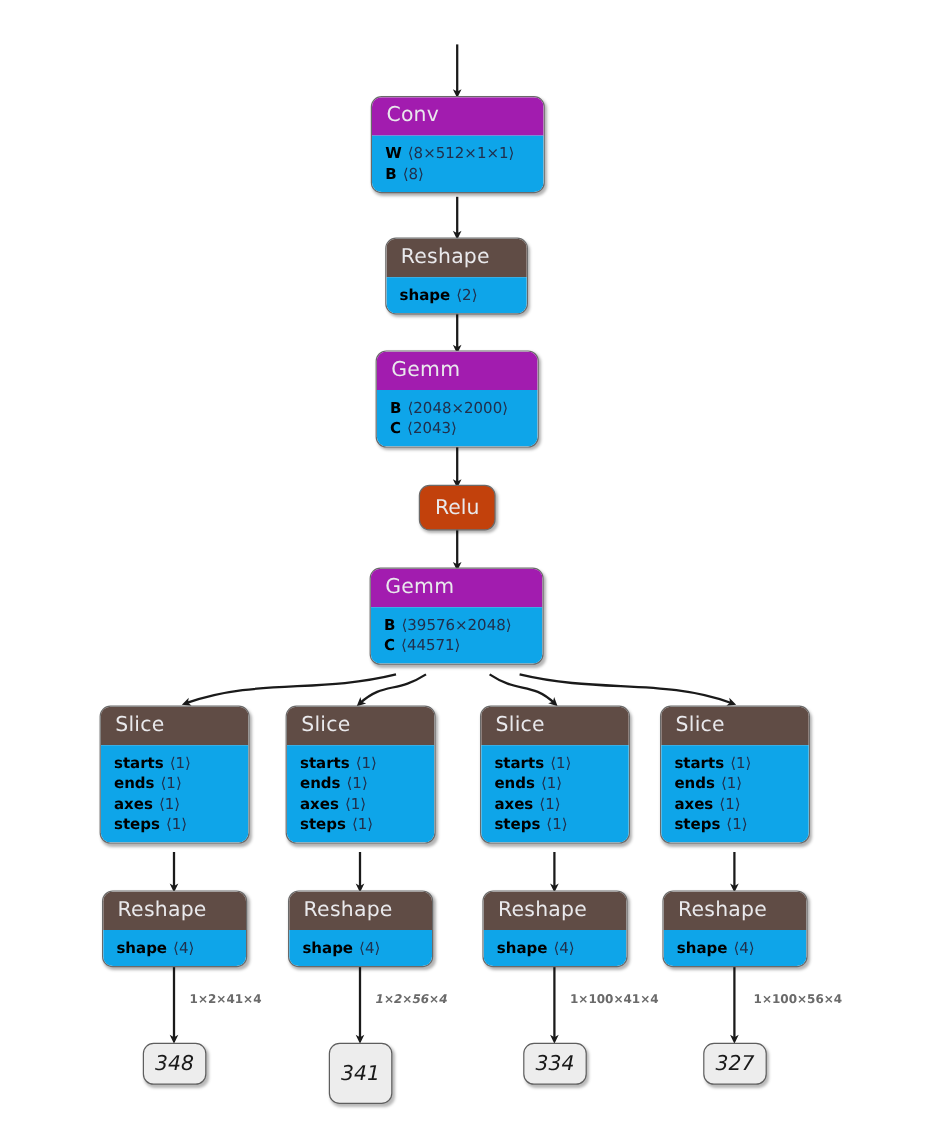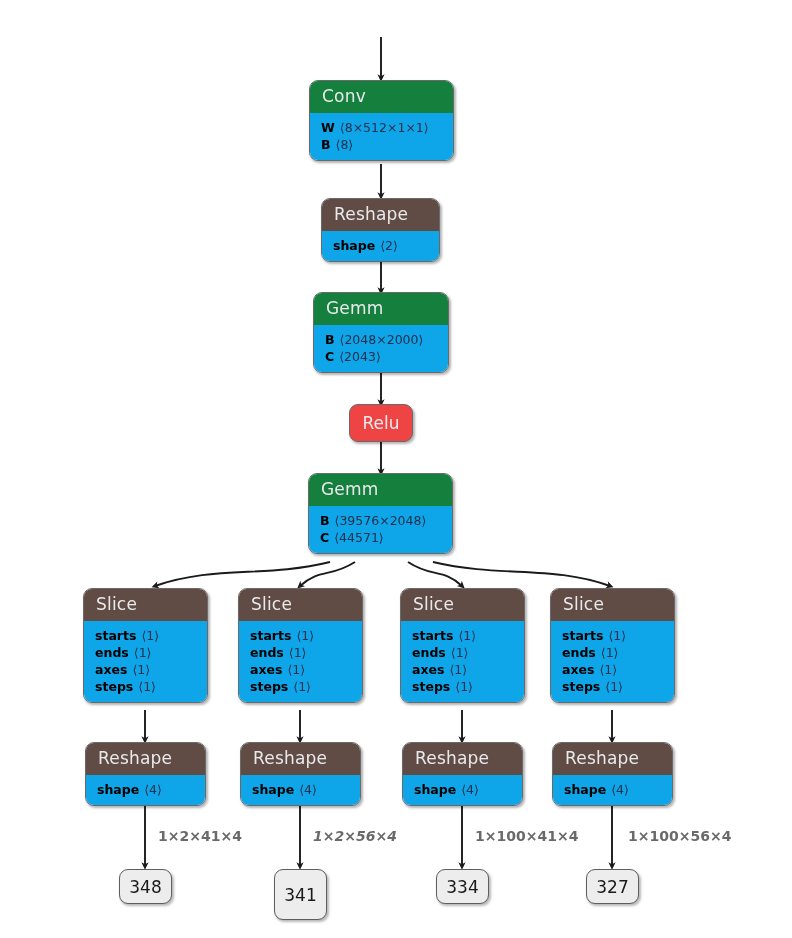--- a/index.html
+++ b/index.html
@@ -37,21 +37,21 @@
     box-sizing: border-box;
   }
   .node-header {
     font-size: 17px;
     line-height: 1;
     padding: 7px 0 8px 12px;
     color: #e9e9ec;
     letter-spacing: 0.2px;
     white-space: nowrap;
   }
-  .node-header.blue  { background: #15803d; }
+  .node-header.blue  { background: #a21caf; }
   .node-header.brown { background: #604c45; }
   .node-body {
     background: #0ea5e9;
     padding: 6px 11px 7px 11px;
   }
   .param {
     font-size: 12.5px;
     line-height: 17px;
     white-space: nowrap;
     color: #111111;
@@ -71,41 +71,42 @@
     border-radius: 9px;
     border: 1.3px solid #6a6a6a;
     box-shadow: 1.5px 2px 2.5px rgba(0,0,0,0.30);
     color: #e9e9ec;
     font-size: 17px;
     display: flex;
     align-items: center;
     justify-content: center;
     box-sizing: border-box;
   }
-  .pill.maroon { background: #ef4444; }
+  .pill.maroon { background: #c2410c; }
 
   
   .outnode {
     position: absolute;
     border-radius: 9px;
     border: 1.4px solid #5e5e5e;
     background: #ededed;
     box-shadow: 1.5px 2px 2.5px rgba(0,0,0,0.28);
     color: #1a1a1a;
     font-size: 17px;
     display: flex;
     align-items: center;
     justify-content: center;
     box-sizing: border-box;
+    font-style: italic;
   }
 
   
   .edge-label {
     position: absolute;
-    font-size: 14px;
+    font-size: 10px;
     font-weight: bold;
     color: #6a6a6a;
     white-space: nowrap;
   }
 </style>
 </head>
 <body>
 
 <div id="canvas">
 

